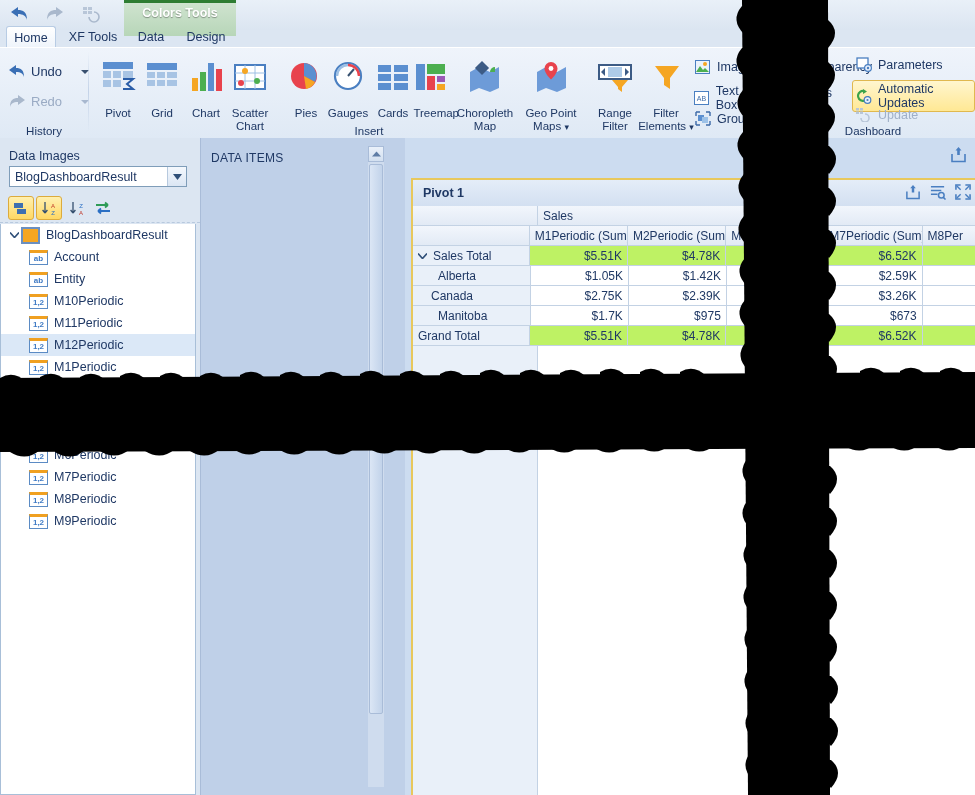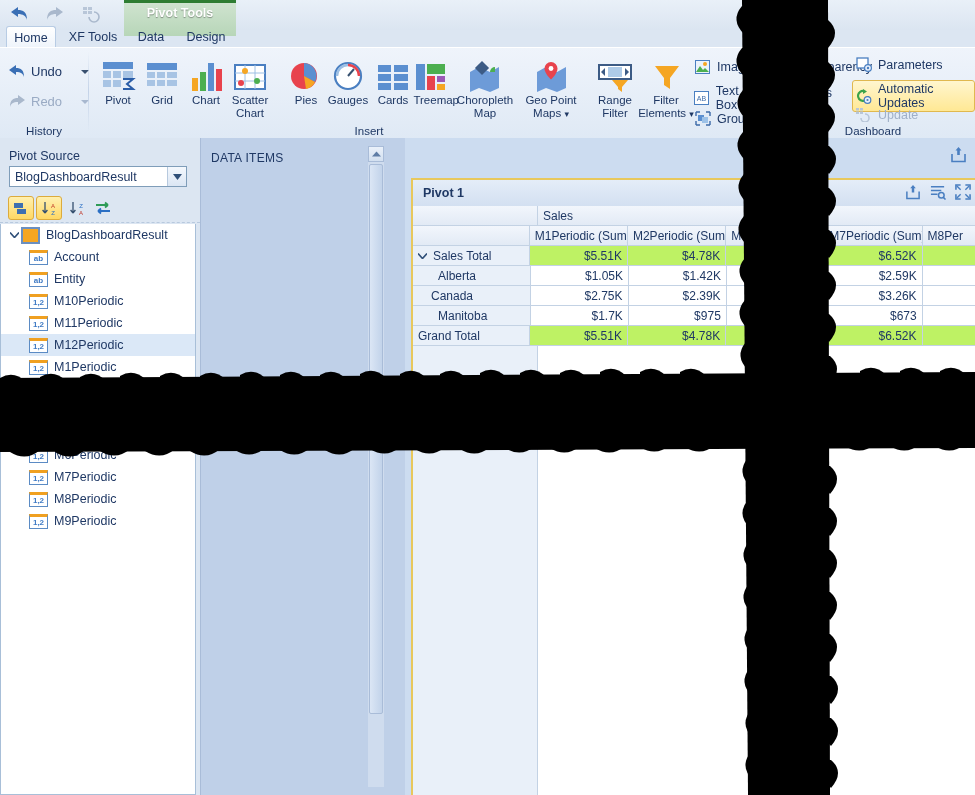--- a/index.html
+++ b/index.html
@@ -29,21 +29,21 @@
   .ribbon{position:absolute;left:0;top:47px;width:975px;height:91px;
        background:linear-gradient(#eff4fb,#dfe9f5);
        border-top:1px solid #ffffff;border-bottom:1px solid #b1c4de;}
   .grp{position:absolute;top:0;height:91px;}
   .grp-sep{position:absolute;top:4px;width:1px;height:80px;
        background:linear-gradient(rgba(255,255,255,0),#c4d3e8,rgba(255,255,255,0));}
   .grp-label{position:absolute;bottom:2px;left:0;width:100%;text-align:center;
        font-size:11.5px;color:#1f3864;}
   .bigbtn{position:absolute;top:4px;width:58px;text-align:center;cursor:default;}
   .bigbtn .bi{height:42px;display:flex;align-items:flex-end;justify-content:center;}
-  .bigbtn .bl{font-size:11.5px;line-height:13px;color:#1f3864;margin-top:0;}
+  .bigbtn .bl{font-size:11.5px;line-height:13px;color:#1f3864;margin-top:13px;}
   .histbtn{position:absolute;left:8px;display:flex;align-items:center;gap:5px;cursor:default;font-size:13px;}
   .histbtn.disabled{color:#9aabc4;}
   .caret{width:0;height:0;border-left:4px solid transparent;border-right:4px solid transparent;
        border-top:4px solid #39506f;}
   .caret.dim{border-top-color:#a8b8cf;}
   .smallrow{position:absolute;display:flex;align-items:center;gap:6px;font-size:12.5px;cursor:default;}
   .smallrow.dim{color:#9fb0c8;}
   .sicon{width:17px;height:17px;display:flex;align-items:center;justify-content:center;}
   .hl-btn{background:linear-gradient(#fff6cf,#ffe894);border:1px solid #e0b84f;
        border-radius:3px;padding:1px 4px 1px 2px;}
@@ -136,21 +136,21 @@
         </svg>
       </div>
       <div class="qat-ic" style="margin-left:12px;">
         <svg width="14" height="14" viewBox="0 0 14 14">
             <path d="M2 3 H12" stroke="#3a5a85" stroke-width="1.4"></path>
             <path d="M4 6 L7 10 L10 6 Z" fill="#3a5a85"></path>
           </svg>
       </div>
     </div>
     <div class="ctx-tabgroup">
-      <div class="ctx-title">Pivot Tools</div>
+      <div class="ctx-title">Colors Tools</div>
     </div>
   </div>
 
   <div class="tabstrip">
     <div class="tab active" style="left:6px;width:50px;">Home</div>
     <div class="tab" style="left:62px;width:62px;">XF Tools</div>
     <div class="tab" style="left:128px;width:46px;">Data</div>
     <div class="tab" style="left:178px;width:56px;">Design</div>
   </div>
 
@@ -423,21 +423,21 @@
           </svg>
         </span>
         <span>Update</span>
       </div>
 
       <div class="grp-label" style="left:30px;width:160px;">Dashboard</div>
     </div>
   </div>
 
   <div class="lpanel">
-    <div class="lp-title">Pivot Source</div>
+    <div class="lp-title">Data Images</div>
     <div class="ds-combo">
       <div class="txt">BlogDashboardResult</div>
       <div class="arw">
         <svg width="9" height="6" viewBox="0 0 9 6">
             <path d="M0 0 L4.5 6 L9 0 Z" fill="#2f4f78"></path>
           </svg>
       </div>
     </div>
 
     <div class="lp-tools">

